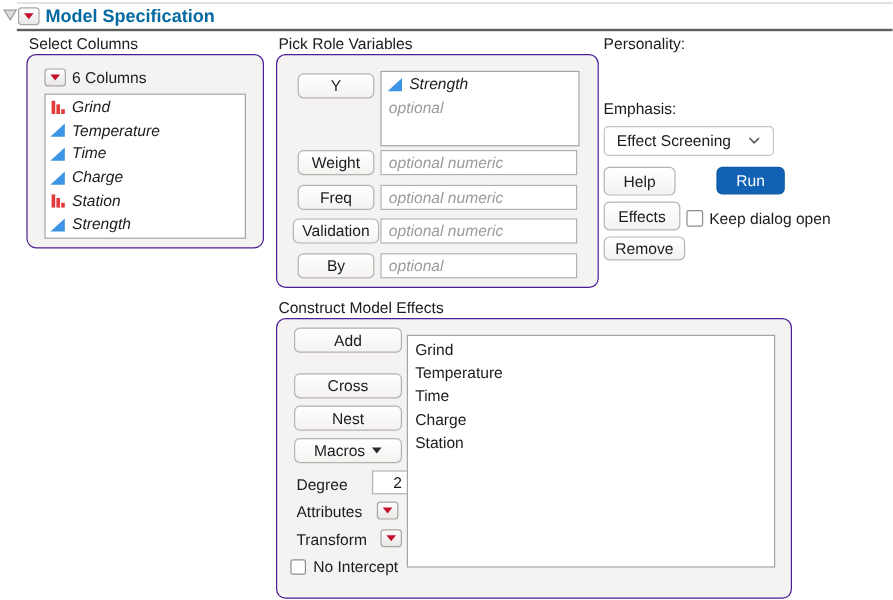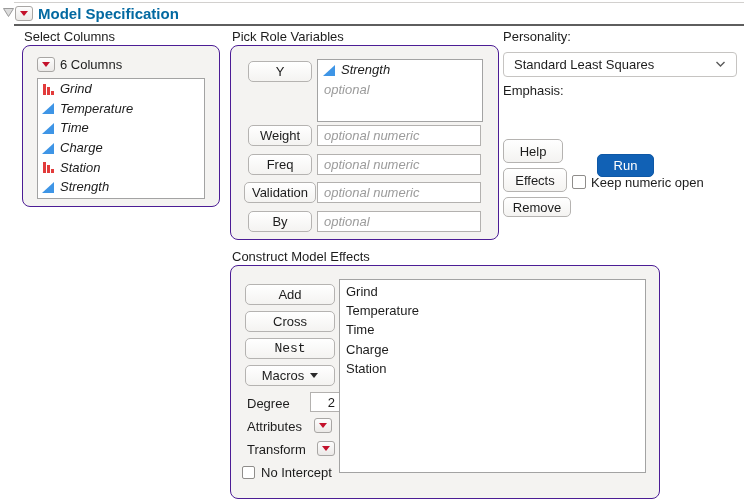--- a/index.html
+++ b/index.html
@@ -139,45 +139,45 @@
 
     <div class="btn" style="left:13px; top:136px; width:72px; height:21px;">Validation</div>
     <input class="field" style="left: 86px; top: 136px; width: 164px; height: 21px;" placeholder="optional numeric">
 
     <div class="btn" style="left:17px; top:165px; width:64px; height:21px;">By</div>
     <input class="field" style="left: 86px; top: 165px; width: 164px; height: 21px;" placeholder="optional">
   </div>
 
   <div class="section-label" style="left:503px; top:29px;">Personality:</div>
 
-  <div class="dropdown" style="left:503px; top:52px; width:234px; height:25px;">
-    <span>Standard Least Squares</span>
+
+  <div class="section-label" style="left:503px; top:83px;">Emphasis:</div>
+
+  <div class="dropdown" style="left:503px; top:105px; width:142px; height:25px;">
+    <span>Effect Screening</span>
     <svg width="11" height="7">
         <path d="M1.5 1 L5.5 5 L9.5 1" stroke="#5a5a5a" stroke-width="1.4" fill="none"></path>
       </svg>
   </div>
 
-  <div class="section-label" style="left:503px; top:83px;">Emphasis:</div>
-
-
   <div class="btn" style="left:503px; top:139px; width:60px; height:24px;">Help</div>
-  <div class="btn run-btn" style="left:597px; top:139px; width:57px; height:23px;margin-top:15px;">Run</div>
+  <div class="btn run-btn" style="left:597px; top:139px; width:57px; height:23px;">Run</div>
 
   <div class="btn" style="left:503px; top:168px; width:64px; height:24px;">Effects</div>
   <span class="checkbox" style="left:572px; top:175px;"></span>
-  <span class="chk-label" style="left:591px; top:175px;">Keep numeric open</span>
+  <span class="chk-label" style="left:591px; top:175px;">Keep dialog open</span>
 
   <div class="btn" style="left:503px; top:197px; width:68px; height:20px;">Remove</div>
 
   <div class="section-label" style="left:232px; top:249px;">Construct Model Effects</div>
 
   <div class="panel" style="left:230px; top:265px; width:428px; height:232px;">
-    <div class="btn" style="left:14px; top:18px; width:90px; height:21px;">Add</div>
+    <div class="btn" style="left:14px; top:7px; width:90px; height:21px;">Add</div>
     <div class="btn" style="left:14px; top:45px; width:90px; height:21px;">Cross</div>
-    <div class="btn" style="left:14px; top:72px; width:90px; height:21px;font-family:Liberation Mono, monospace;">Nest</div>
+    <div class="btn" style="left:14px; top:72px; width:90px; height:21px;">Nest</div>
     <div class="btn" style="left:14px; top:99px; width:90px; height:21px;">
       <span>Macros</span>
       <span class="black-caret"></span>
     </div>
 
     <span class="section-label" style="position:absolute; left:16px; top:130px;">Degree</span>
     <input class="field" style="left: 79px; top: 126px; width: 32px; height: 20px; text-align: right; padding: 0px 6px 0px 2px;" value="2">
 
     <span class="section-label" style="position:absolute; left:16px; top:153px;">Attributes</span>
     <span class="red-tri-btn" style="position:absolute; left:83px; top:152px;">

